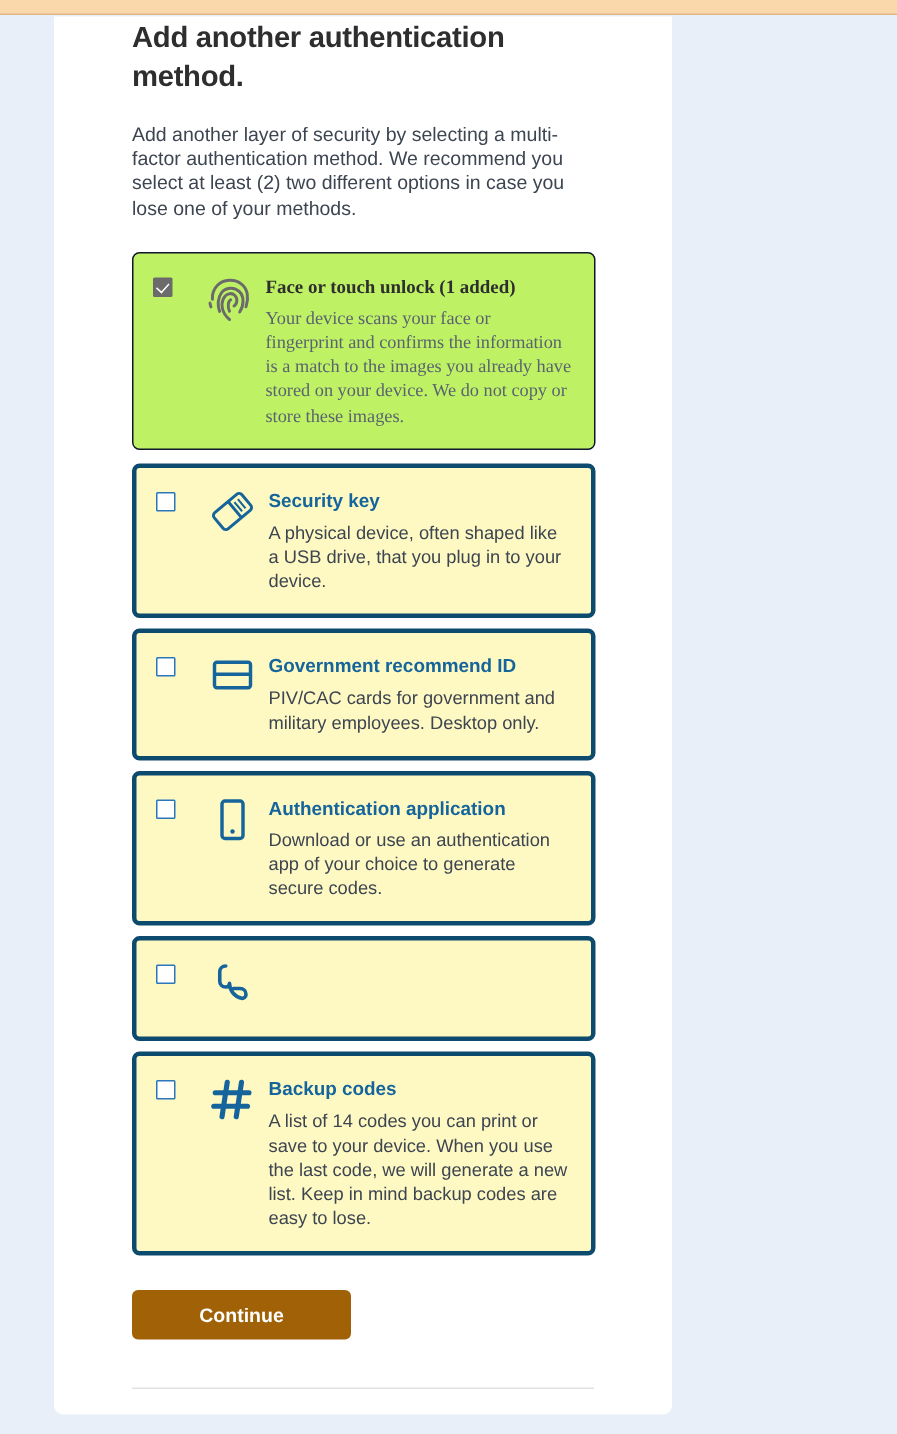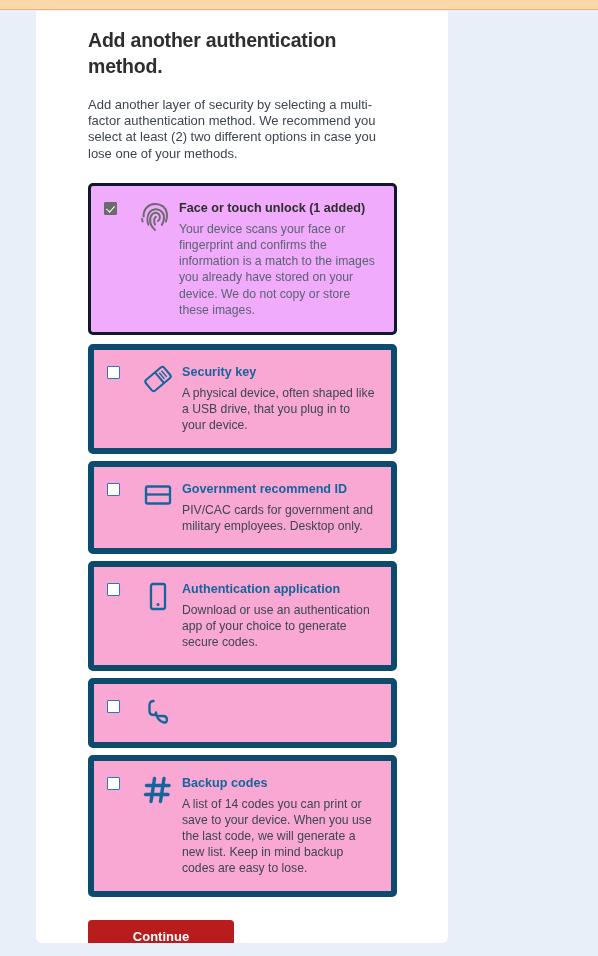--- a/index.html
+++ b/index.html
@@ -39,50 +39,51 @@
     width: 312px;
   }
 
   
   .page-title {
     font-size: 19.5px;
     line-height: 26px;
     font-weight: 700;
     color: #2e2e2e;
     letter-spacing: -0.2px;
-    padding-top: 16px;
+    padding-top: 1px;
     width: 300px;
   }
 
   .page-intro {
     margin-top: 18px;
     font-size: 13px;
     line-height: 16.2px;
     color: #3d4551;
     width: 302px;
   }
 
   
   .options { margin-top: 21px; }
 
   .option-card {
     position: relative;
-    border: 6px solid #0c4a6e;
+    border: 3px solid #0c4a6e;
     border-radius: 5px;
-    background: #f9a8d4;
+    background: #fef9c3;
     padding: 14px 14px 14px 13px;
     margin-bottom: 7px;
     width: 309px;
     min-height: 70px;
   }
 
   .option-card.is-added {
-    border: 3px solid #0f172a;
-    background: #f0abfc;
+    border: 1px solid #0f172a;
+    background: #bef264;
     margin-bottom: 9px;
+    font-family: Liberation Serif, serif;
   }
 
   .option-row {
     display: flex;
     align-items: flex-start;
   }
 
   
   .cb {
     flex: 0 0 auto;
@@ -139,21 +140,21 @@
   }
   .option-card.is-added .option-desc { color: #5b6370; }
 
   
   .footer { margin-top: 23px; }
 
   .continue-btn {
     display: inline-flex;
     align-items: center;
     justify-content: center;
-    background: #b91c1c;
+    background: #a16207;
     color: #ffffff;
     font-size: 13px;
     font-weight: 700;
     border: none;
     border-radius: 4px;
     width: 146px;
     height: 33px;
     cursor: pointer;
     font-family: "Liberation Sans", sans-serif;
   }

